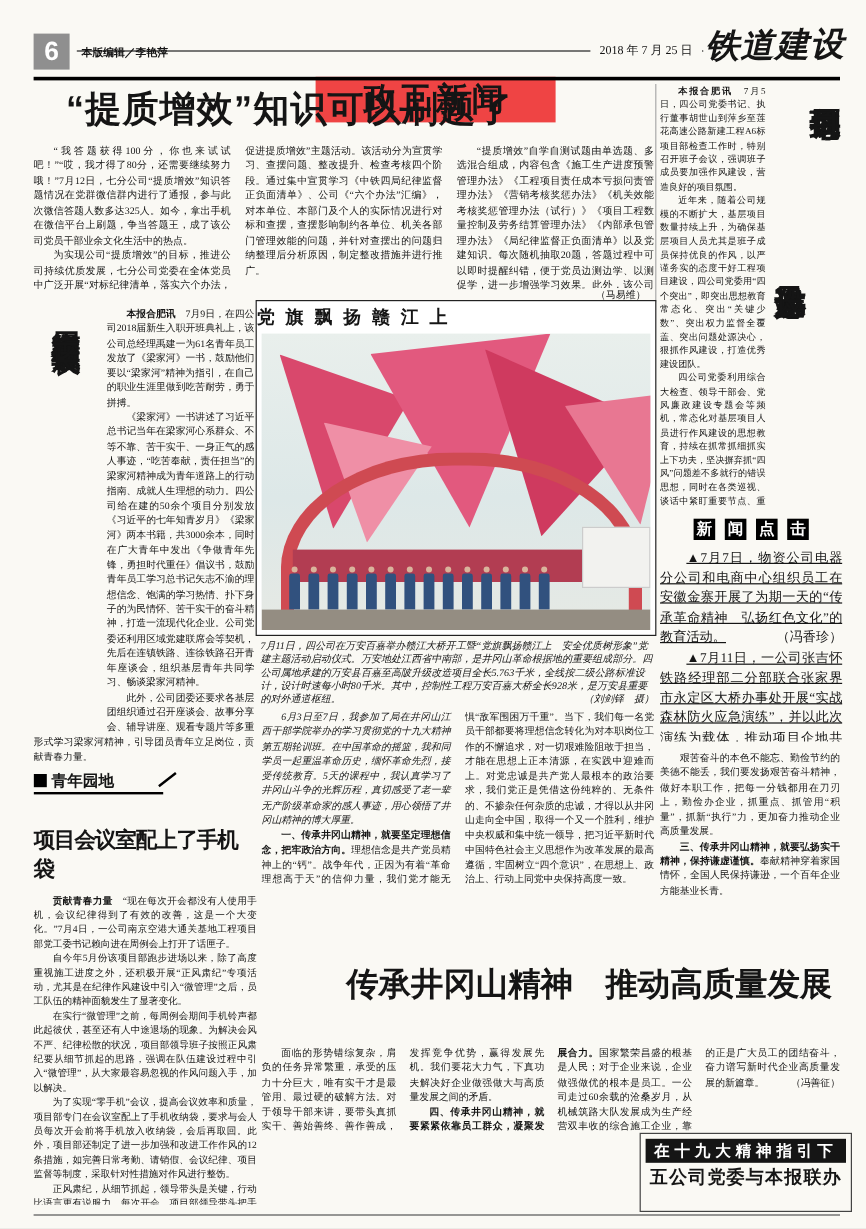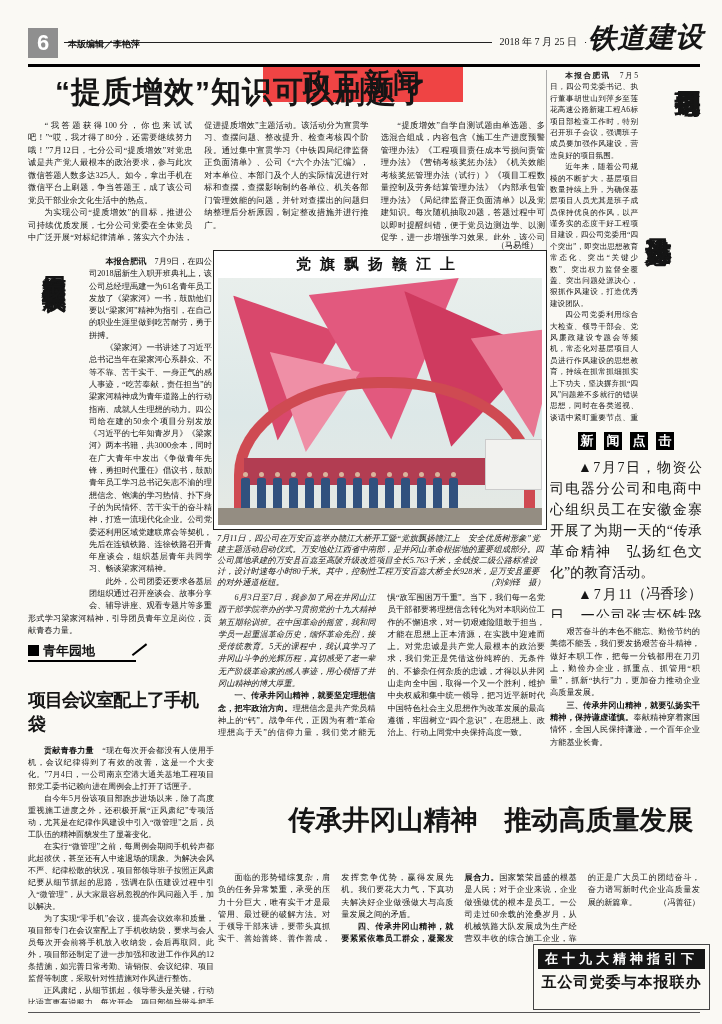--- a/index.html
+++ b/index.html
@@ -33,24 +33,24 @@
   .sec-text{position:absolute;left:550px;top:70px;width:88px;height:354px;overflow:hidden;font-size:7.6px;}
   .sec-title{position:absolute;left:644px;top:70px;height:356px;writing-mode:vertical-rl;
          font:900 26px "Liberation Sans",sans-serif;line-height:1.12;}
   .sec-title span{display:block;}
   .sec-title .l2{padding-top:148px;}
   
   .news-box{position:absolute;left:550px;top:432px;width:152px;height:186px;overflow:hidden;}
   .news-title{display:flex;gap:8px;justify-content:center;margin-bottom:7px;}
   .news-title span{width:18px;height:18px;background:#000;color:#fff;text-align:center;
          font:700 13px/18px "Liberation Sans",sans-serif;}
-  .news-box p{font-size:14px;margin-bottom:1px;}
+  .news-box p{font-size:11px;margin-bottom:1px;text-decoration:underline;}
   
   .photo-box{position:absolute;left:213px;top:250px;width:332px;height:278px;border:1px solid #222;background:#fff;}
-  .photo-title{text-align:center;font-size:15px;font-weight:700;letter-spacing:9px;padding-top:4px;}
+  .photo-title{text-align:left;font-size:15px;font-weight:700;letter-spacing:9px;padding-top:4px;}
   .photo{position:absolute;left:4px;right:4px;top:27px;bottom:4px;overflow:hidden;
          background:linear-gradient(180deg,#e9efec 0%,#dde8e8 55%,#e6e9e4 100%);}
   .flag{position:absolute;}
   .f1{left:4%;top:4%;width:120px;height:150px;background:#d9486c;clip-path:polygon(10% 0,95% 35%,30% 100%);transform:rotate(-8deg);}
   .f2{left:28%;top:0;width:150px;height:170px;background:#e2597e;clip-path:polygon(0 10%,100% 0,55% 95%);}
   .f3{left:55%;top:8%;width:140px;height:150px;background:#cf3a5f;clip-path:polygon(0 0,100% 30%,45% 100%);transform:rotate(6deg);}
   .f4{left:78%;top:20%;width:90px;height:110px;background:#e87792;clip-path:polygon(0 10%,100% 0,70% 100%);}
   .f5{left:16%;top:30%;width:90px;height:100px;background:#ef8fa6;clip-path:polygon(0 0,100% 20%,40% 100%);}
   .arch{position:absolute;left:5%;width:86%;top:40%;height:52%;border:11px solid #cf4a52;border-bottom:none;
         border-radius:48% 48% 0 0/70% 70% 0 0;}
@@ -101,21 +101,21 @@
     <div class="pgnum">6</div>
     <div class="editor">本版编辑／李艳萍</div>
     <div class="section-title">政工新闻</div>
     <div class="hdate">2018 年 7 月 25 日</div>
     <div class="masthead">铁道建设</div>
   </div>
   <div class="thickrule"></div>
 
   <div class="quiz-headline">“提质增效”知识可以刷题了</div>
   <div class="quiz-text">
-      <p>“我答题获得100分，你也来试试吧！”“哎，我才得了80分，还需要继续努力哦！”7月12日，七分公司“提质增效”对党忠诚是共产党人最根本的政治要求，参与此次微信答题人数多达325人。如今，拿出手机在微信平台上刷题，争当答题王，成了该公司党员干部业余文化生活中的热点。</p>
+      <p>“我答题获得100分，你也来试试吧！”“哎，我才得了80分，还需要继续努力哦！”7月12日，七分公司“提质增效”知识答题情况在党群微信群内进行了通报，参与此次微信答题人数多达325人。如今，拿出手机在微信平台上刷题，争当答题王，成了该公司党员干部业余文化生活中的热点。</p>
       <p>为实现公司“提质增效”的目标，推进公司持续优质发展，七分公司党委在全体党员中广泛开展“对标纪律清单，落实六个办法，促进提质增效”主题活动。该活动分为宣贯学习、查摆问题、整改提升、检查考核四个阶段。通过集中宣贯学习《中铁四局纪律监督正负面清单》、公司《“六个办法”汇编》，对本单位、本部门及个人的实际情况进行对标和查摆，查摆影响制约各单位、机关各部门管理效能的问题，并针对查摆出的问题归纳整理后分析原因，制定整改措施并进行推广。</p>
       <p>“提质增效”自学自测试题由单选题、多选混合组成，内容包含《施工生产进度预警管理办法》《工程项目责任成本亏损问责管理办法》《营销考核奖惩办法》《机关效能考核奖惩管理办法（试行）》《项目工程数量控制及劳务结算管理办法》《内部承包管理办法》《局纪律监督正负面清单》以及党建知识。每次随机抽取20题，答题过程中可以即时提醒纠错，便于党员边测边学、以测促学，进一步增强学习效果。此外，该公司将在山东区域、陕西甘肃区域、西南安徽区域三个区域集中进行“提质增效”知识竞赛，并进行公布和表彰。</p>
     </div>
   <div class="byline-abs" style="right:182px;top:240px;">（马易维）</div>
   <div class="vdiv1"></div>
 
   <div class="sec-text">
       <p><b>本报合肥讯</b>　7月5日，四公司党委书记、执行董事胡世山到萍乡至莲花高速公路新建工程A6标项目部检查工作时，特别召开班子会议，强调班子成员要加强作风建设，营造良好的项目氛围。</p>
       <p>近年来，随着公司规模的不断扩大，基层项目数量持续上升，为确保基层项目人员尤其是班子成员保持优良的作风，以严谨务实的态度干好工程项目建设，四公司党委用“四个突出”，即突出思想教育常态化、突出“关键少数”、突出权力监督全覆盖、突出问题处源决心，狠抓作风建设，打造优秀建设团队。</p>
       <p>四公司党委利用综合大检查、领导干部会、党风廉政建设专题会等频机，常态化对基层项目人员进行作风建设的思想教育，持续在抓常抓细抓实上下功夫，坚决摒弃抓“四风”问题差不多就行的错误思想，同时在各类巡视、谈话中紧盯重要节点、重点人群、重点场所和隐形变异“四风”问题，通过运用源头预防、过程卡控、风险预警、检查督导、追责问责等综合手段构建作风建设长效机制，并做到权力监督上“全覆盖”，健全完善权力运行的监督机制，把制度建设纳入重要工作议事日程。公司党委还深化“项目党风建设示范点”创建工作，建立区域纪工委，把制度建设纳入“两个责任”年度考核，积极推动和督促构建“不能腐”体制机制。此外，公司党委在问题处理上秉承“不手软、不放过”原则，着力发现和重点查处不收敛不收手、问题线索反映集中、群众反映强烈、现任重要岗位上的领导人员，对其进行免职或降职处分。</p>

